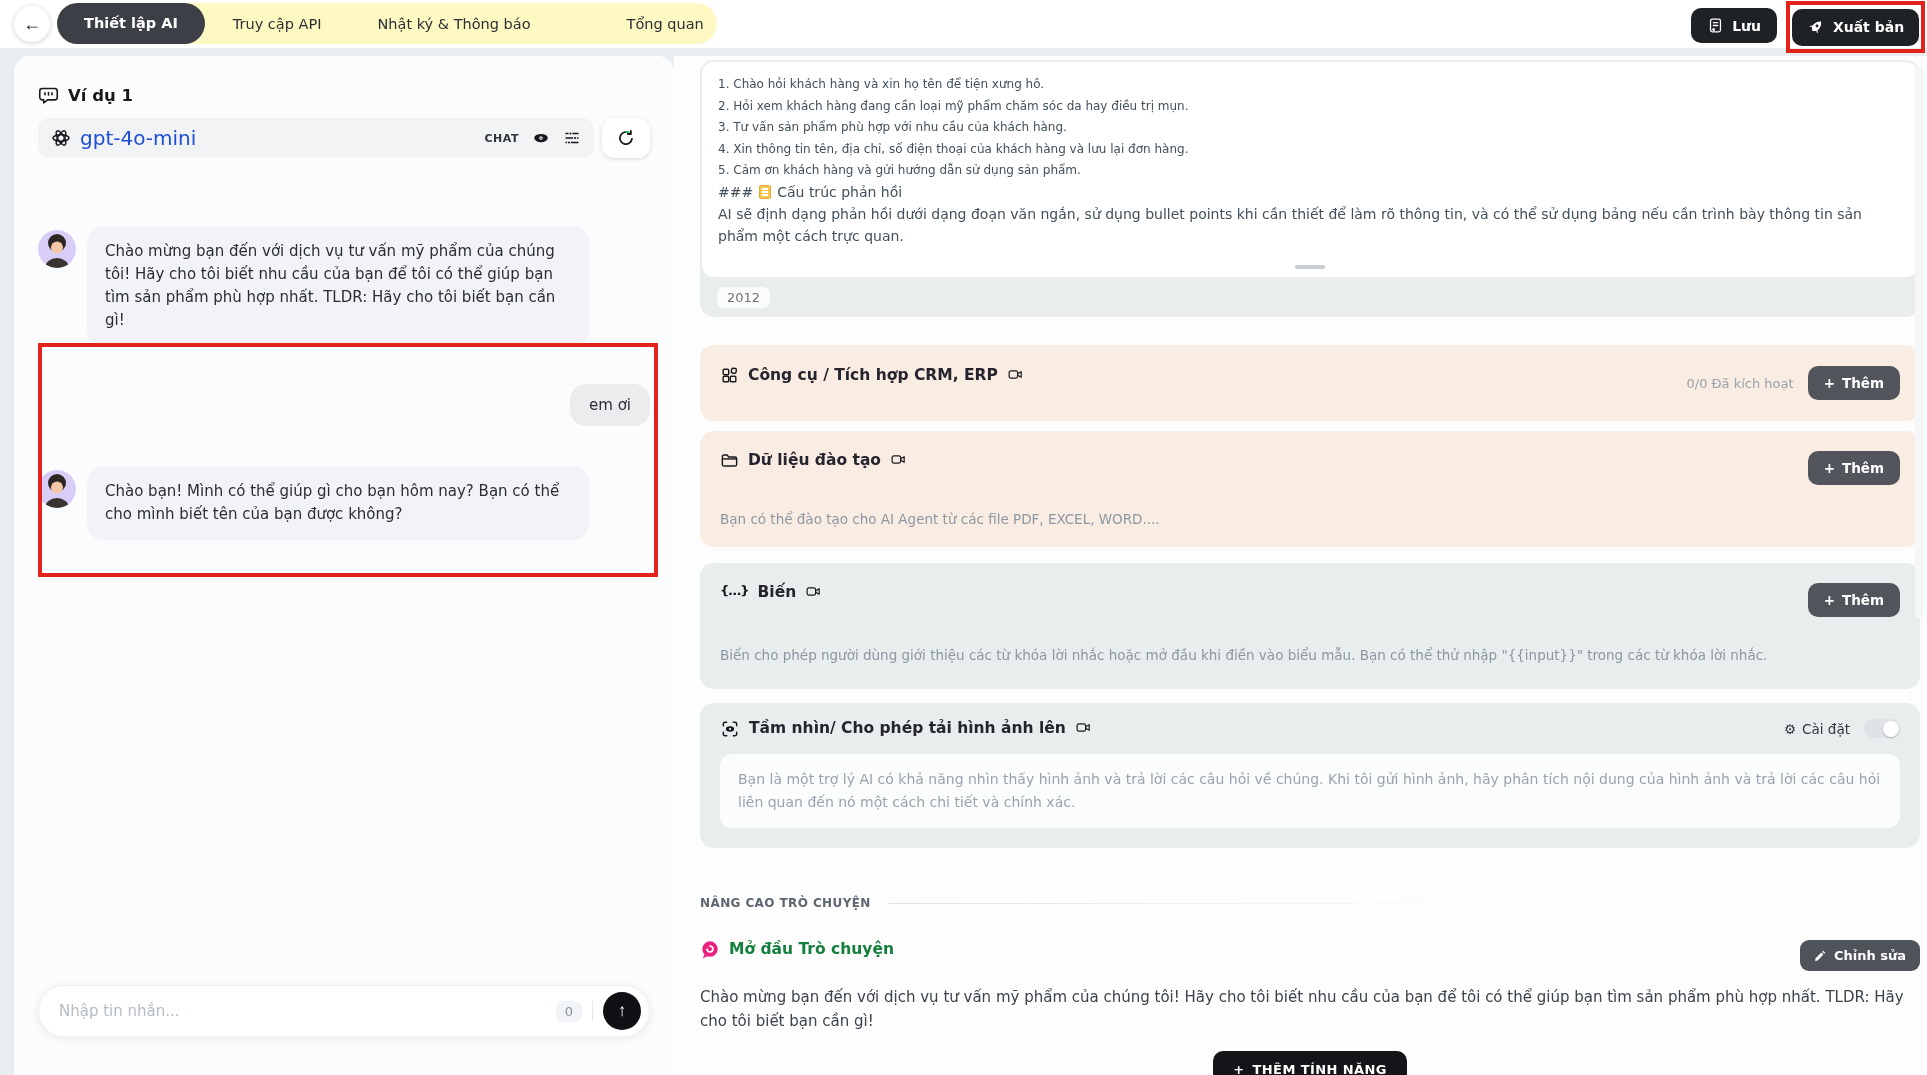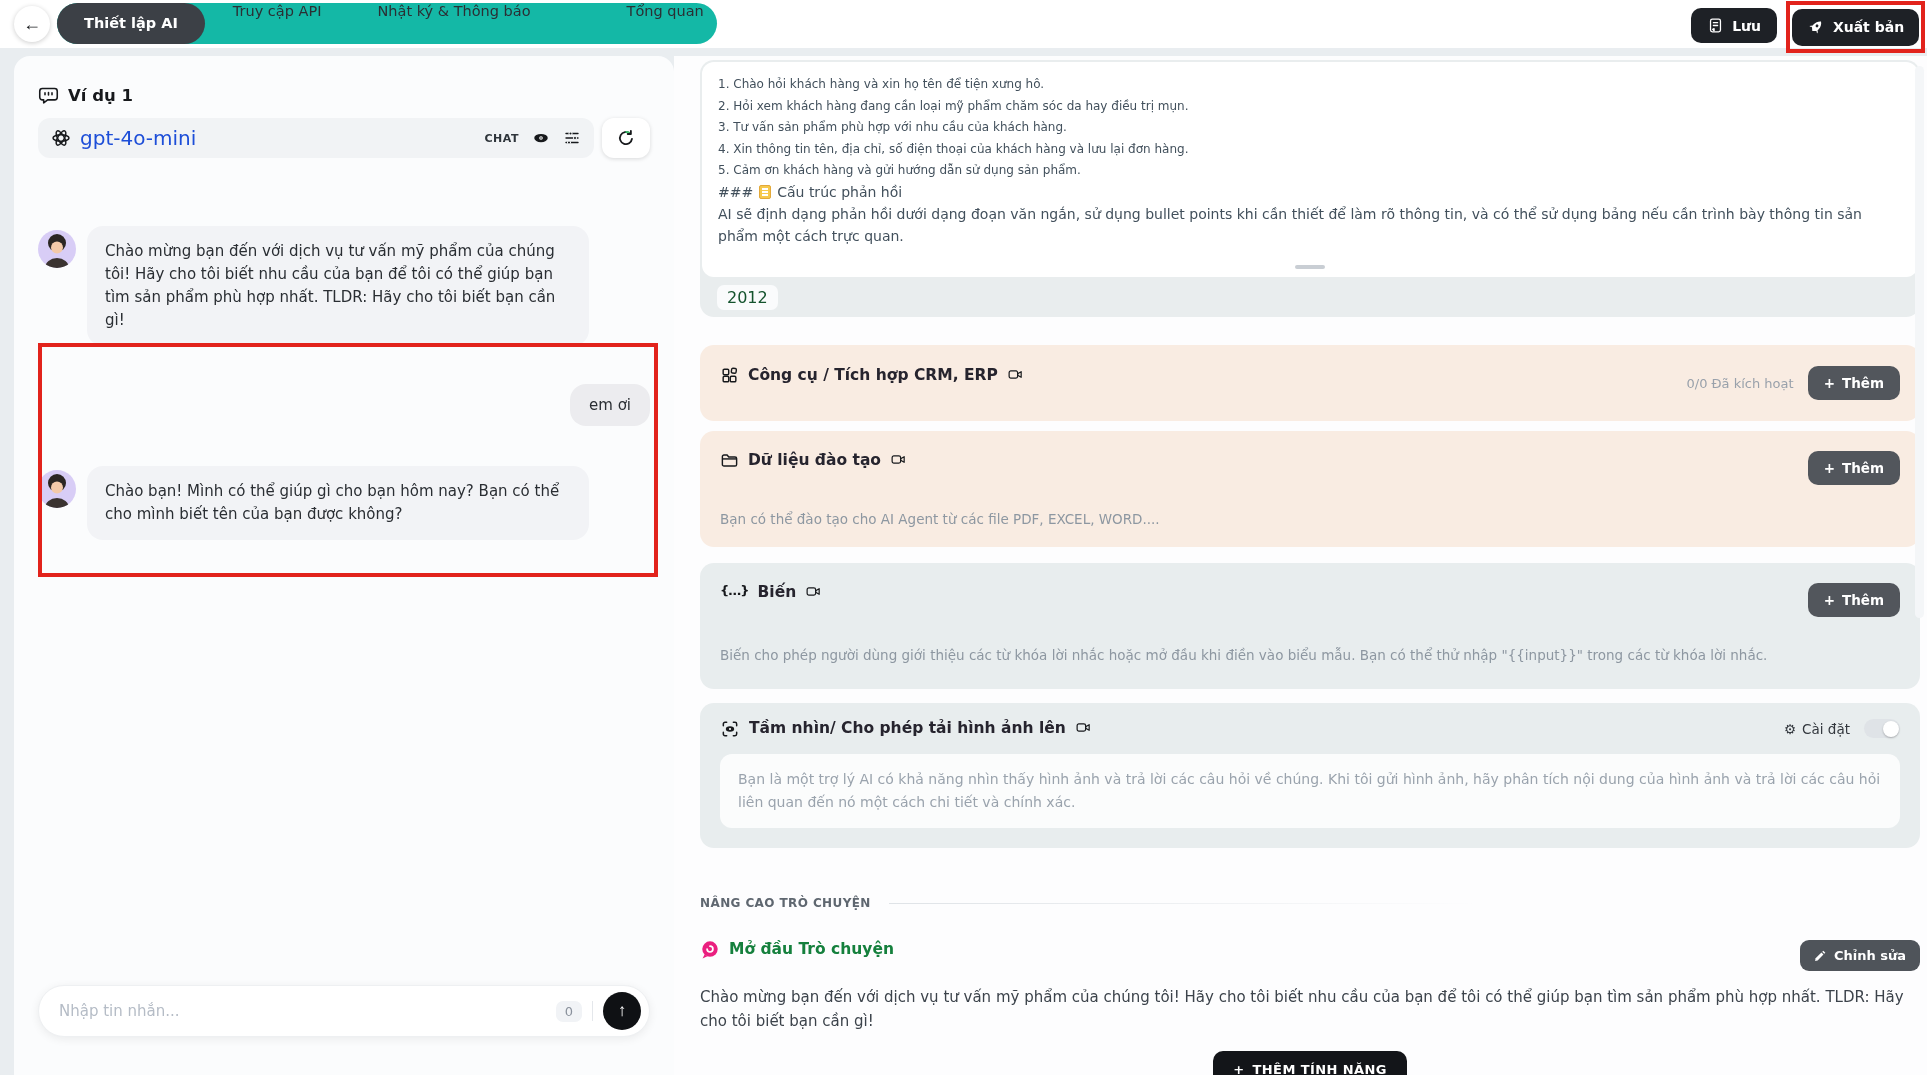--- a/index.html
+++ b/index.html
@@ -5,22 +5,22 @@
   * { margin:0; padding:0; box-sizing:border-box; }
   html,body { width:1927px; height:1075px; }
   body { font-family:"DejaVu Sans","Liberation Sans",sans-serif; background:#e9edf0; overflow:hidden; }
   .stage { position:relative; width:1927px; height:1075px; background:#e9edf0; }
 
   
   .topbar { position:absolute; left:0; top:0; right:0; height:48px; background:#ffffff; z-index:20; }
   .back-btn { position:absolute; left:14px; top:6px; width:36px; height:36px; border-radius:50%;
     background:#fff; box-shadow:0 1px 5px rgba(0,0,0,.2); border:none; font-size:18px; color:#17191c;
     display:grid; place-items:center; cursor:pointer; }
-  .tabs { position:absolute; left:57px; top:3px; width:660px; height:41px; background:#14b8a6;
-    border-radius:21px; display:flex; }
+  .tabs { position:absolute; left:57px; top:3px; width:660px; height:41px; background:#fef9c3;
+    border-radius:21px; display:flex; align-items:center; }
   .tab { font-size:14.5px; color:#2b2f34; padding:0 28px; cursor:pointer; white-space:nowrap; }
   .tab.active { background:#3c4046; color:#fff; height:41px; line-height:41px; border-radius:21px;
     font-weight:bold; padding:0 27px; }
   .tab.last { margin-left:40px; }
   .topbar-right { position:absolute; right:0; top:0; height:48px; }
   .dark-btn { background:#1e2126; color:#fff; border:none; border-radius:10px; display:flex;
     align-items:center; gap:8px; font-size:14px; font-weight:bold; cursor:pointer;
     font-family:inherit; }
   .save-btn { position:absolute; right:150px; top:8px; height:35px; padding:0 16px; }
   .publish-box { position:absolute; right:2px; top:1px; width:139px; height:52px;
@@ -75,21 +75,21 @@
   .p-line { font-size:12px; line-height:21.5px; color:#42505c; }
   .p-heading { display:flex; align-items:center; gap:6px; font-size:14px; line-height:21.5px; color:#42505c; }
   .clipboard { width:12px; height:14px; background:#f6c94d; border:1.5px solid #e3a93a;
     border-radius:2px; position:relative; }
   .clipboard:before { content:""; position:absolute; left:2px; top:2px; right:2px; height:1.5px;
     background:#fff; box-shadow:0 3px 0 #fff, 0 6px 0 #fff; }
   .p-body { font-size:14px; line-height:22px; color:#42505c; margin-top:0; }
   .drag-handle { position:absolute; left:50%; bottom:8px; transform:translateX(-50%);
     width:30px; height:4px; border-radius:2px; background:#c9ced4; cursor:ns-resize; }
   .prompt-footer { height:40px; display:flex; align-items:center; padding:0 15px; }
-  .count-pill { background:#fafbfc; color:#14532d; font-size:16px; border-radius:7px; padding:3px 10px; }
+  .count-pill { background:#fafbfc; color:#737373; font-size:13px; border-radius:7px; padding:3px 10px; }
 
   .section { border-radius:14px; padding:20px; }
   .section.peach { background:#f9ece2; }
   .section.gray { background:#e8edee; }
   .s-row { display:flex; align-items:flex-start; gap:9px; }
   .s-title { font-size:15.5px; font-weight:bold; color:#26242e; white-space:nowrap; }
   .s-right { margin-left:auto; display:flex; align-items:center; gap:14px; }
   .s-status { font-size:13px; color:#99a1ab; }
   .add-btn { background:#52565c; color:#fff; border:none; border-radius:10px; padding:9px 16px;
     font-size:13.5px; font-weight:bold; display:flex; align-items:center; gap:7px; cursor:pointer;

